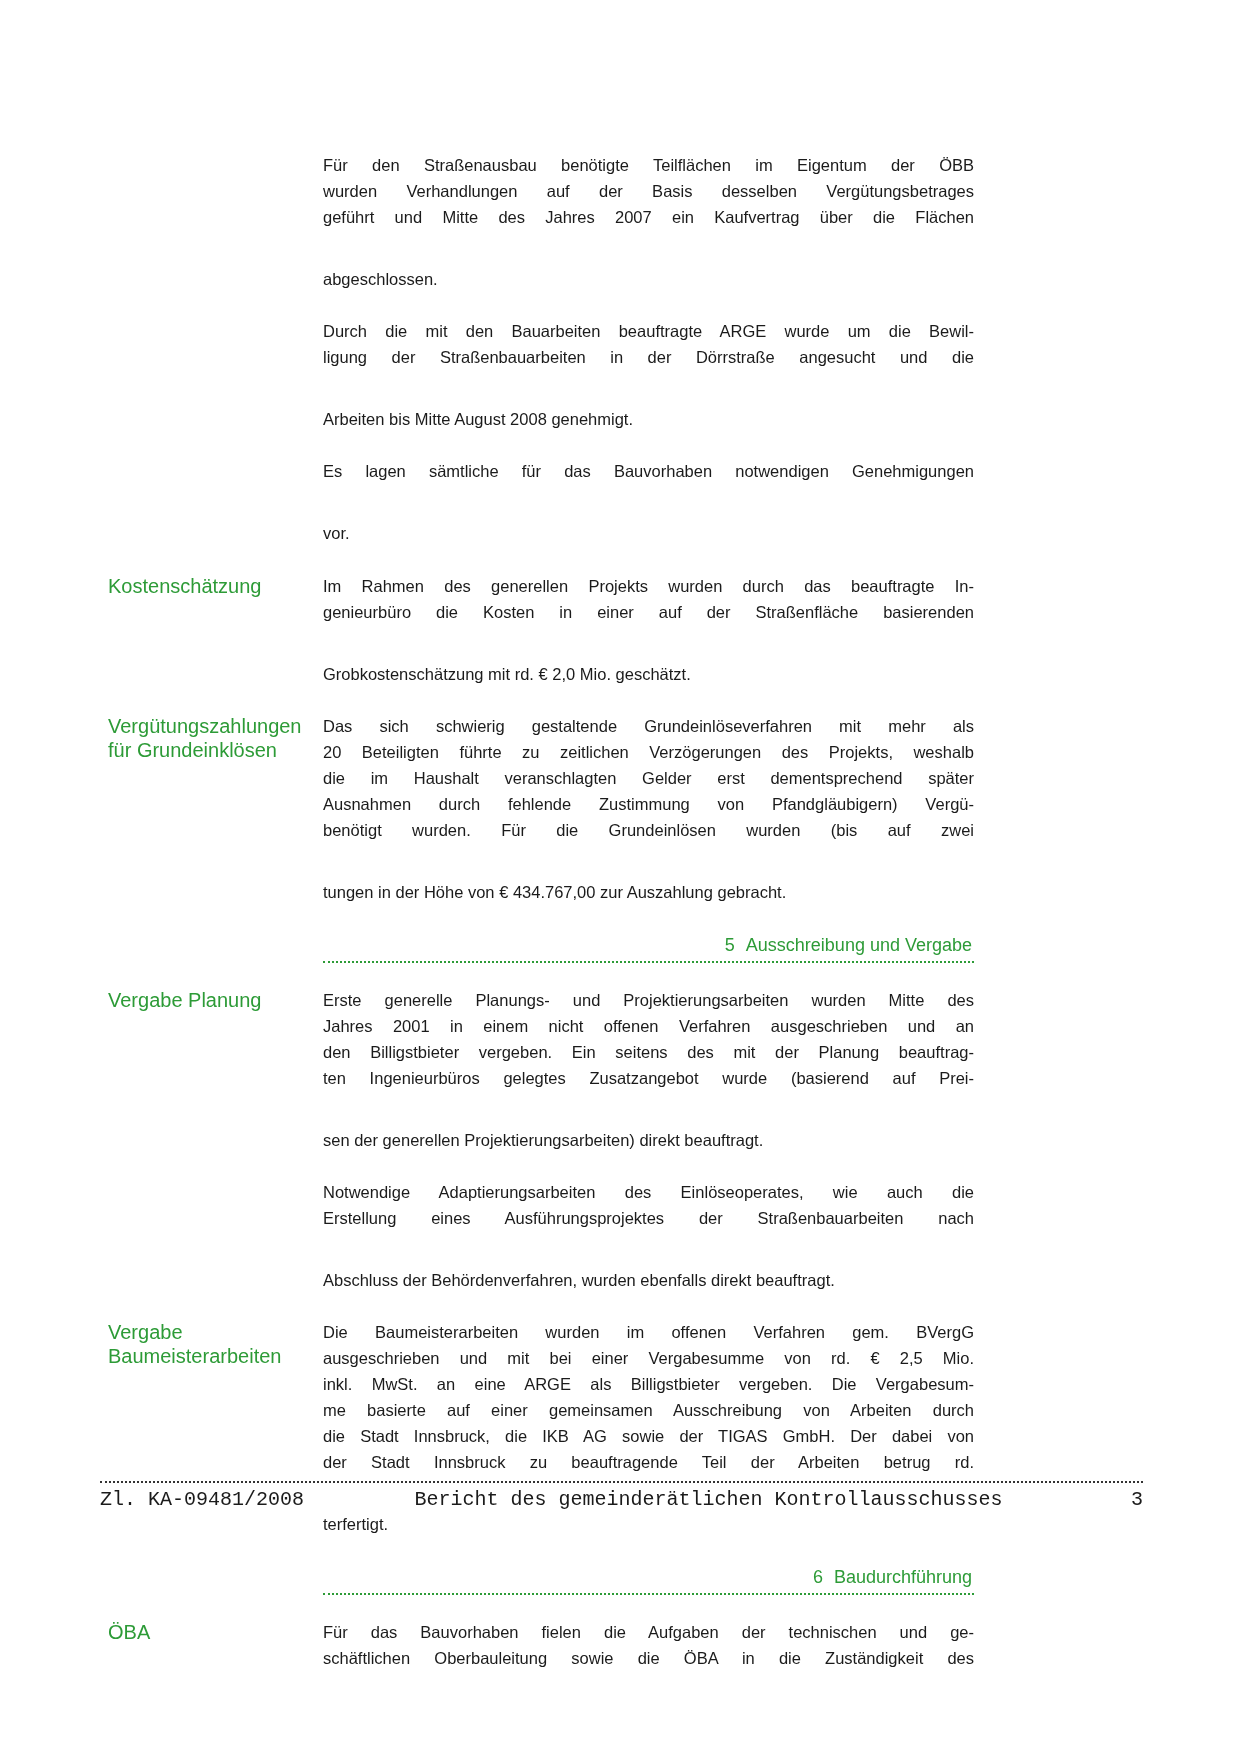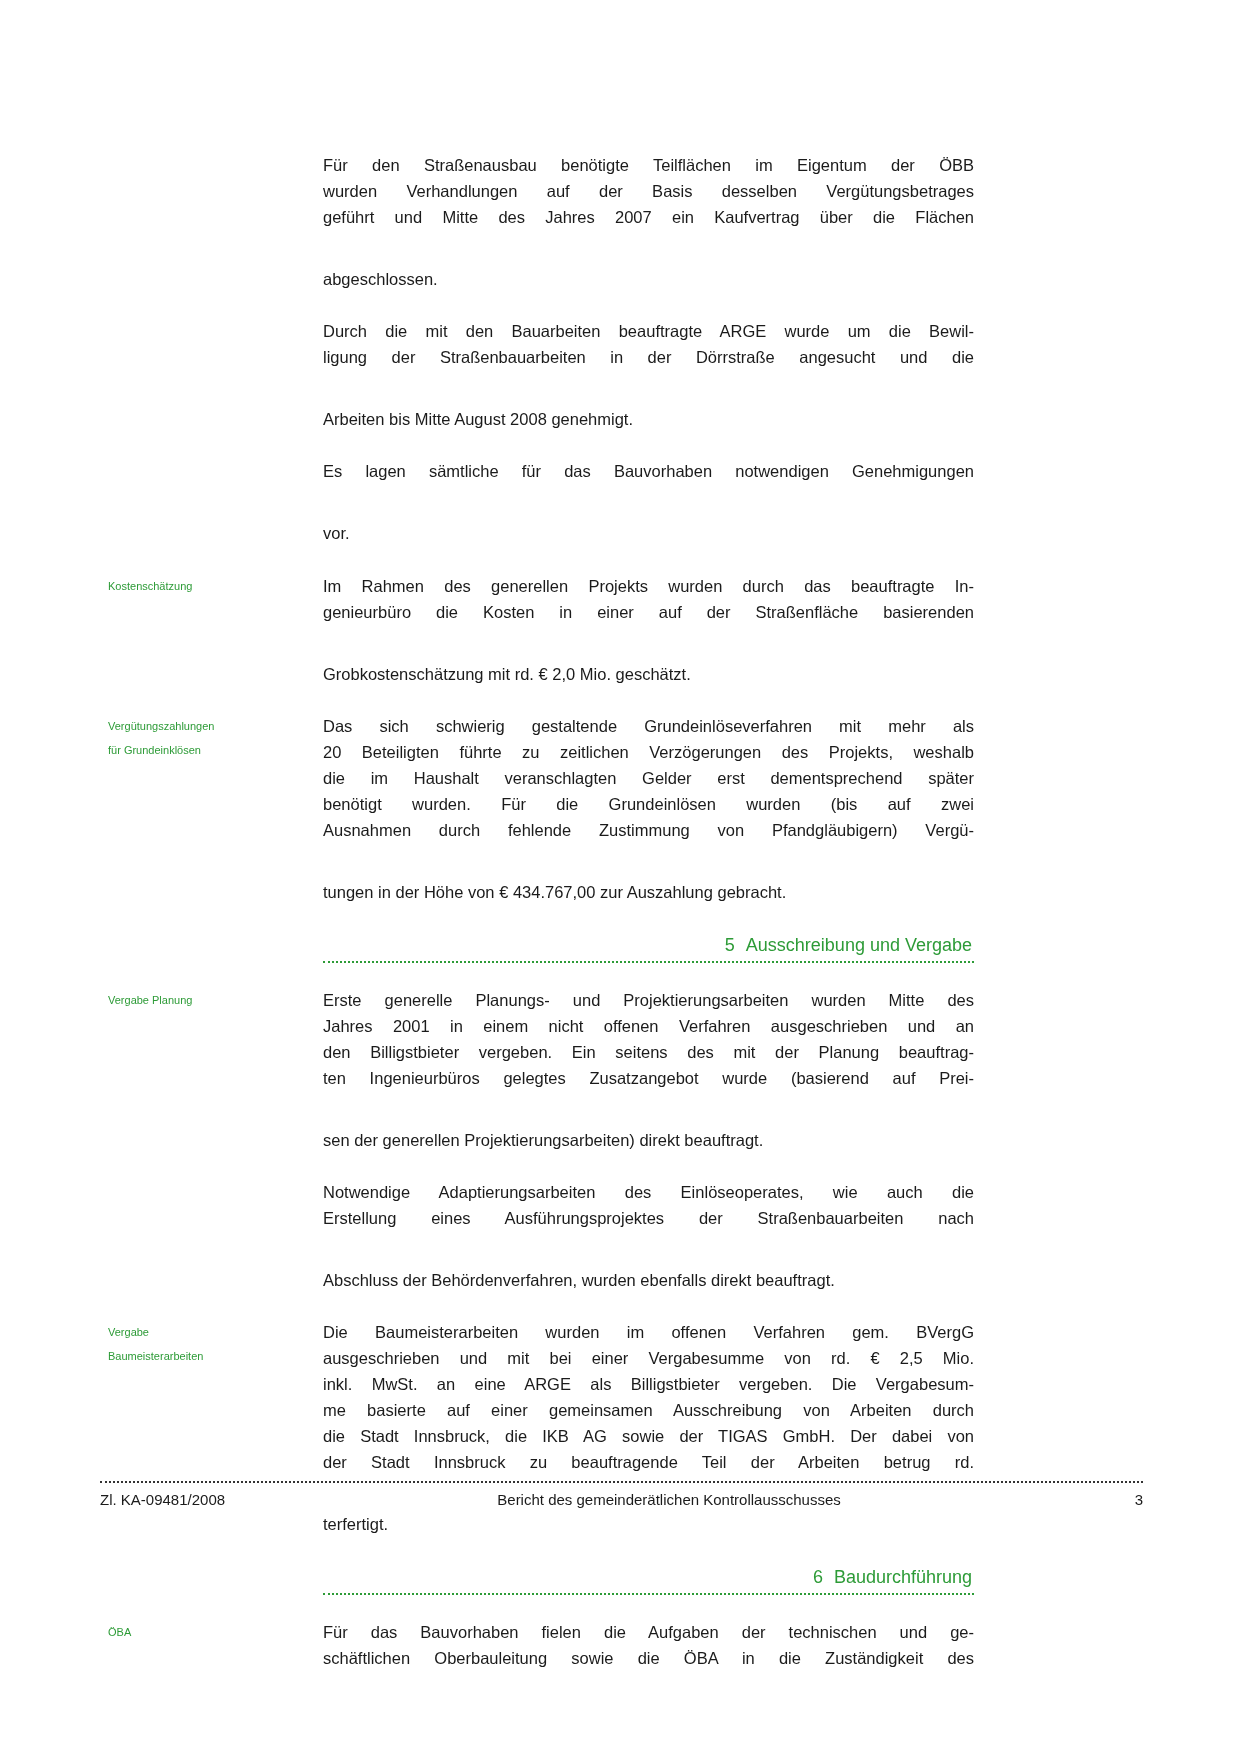--- a/index.html
+++ b/index.html
@@ -19,21 +19,21 @@
     position: absolute;
     left: 108px;
     top: 152px;
     width: 866px;
   }
   .row { display: flex; align-items: flex-start; }
   .label-col {
     flex: 0 0 215px;
     width: 215px;
     color: var(--accent);
-    font-size: 11px;
+    font-size: 20px;
     line-height: 24px;
     padding-top: 1px;
   }
   .body-col {
     flex: 0 0 651px;
     width: 651px;
     font-size: 16.5px;
     line-height: 26px;
   }
   .para { margin-bottom: 26px; }
@@ -56,23 +56,24 @@
   }
   .footer {
     position: absolute;
     left: 100px;
     top: 1481px;
     width: 1043px;
     border-top: 2px dotted #333333;
     padding-top: 7px;
     display: flex;
     align-items: flex-start;
-    font-size: 15px;
+    font-size: 20px;
     line-height: 20px;
     color: var(--ink);
+    font-family: Liberation Mono, monospace;
   }
   .footer .f-left  { flex: 0 0 auto; }
   .footer .f-center { flex: 1 1 auto; text-align: center; }
   .footer .f-right { flex: 0 0 auto; text-align: right; min-width: 30px; }
 </style>
 </head>
 <body>
 
 <div class="page">
 
@@ -116,22 +117,22 @@
       </div>
       <div class="row">
         <div class="label-col">
           <div class="label-line">Vergütungszahlungen</div>
           <div class="label-line">für Grundeinklösen</div>
         </div>
         <div class="body-col para">
           <div class="line">Das sich schwierig gestaltende Grundeinlöseverfahren mit mehr als</div>
           <div class="line">20 Beteiligten führte zu zeitlichen Verzögerungen des Projekts, weshalb</div>
           <div class="line">die im Haushalt veranschlagten Gelder erst dementsprechend später</div>
+          <div class="line">Ausnahmen durch fehlende Zustimmung von Pfandgläubigern) Vergü-</div>
           <div class="line">benötigt wurden. Für die Grundeinlösen wurden (bis auf zwei</div>
-          <div class="line">Ausnahmen durch fehlende Zustimmung von Pfandgläubigern) Vergü-</div>
           <div class="line last">tungen in der Höhe von € 434.767,00 zur Auszahlung gebracht.</div>
         </div>
       </div>
       <div class="row">
         <div class="label-col"></div>
         <div class="body-col heading-block">
           <div class="heading"><span class="num">5</span><span class="ttl">Ausschreibung und Vergabe</span></div>
           <div class="heading-rule"></div>
         </div>
       </div>

